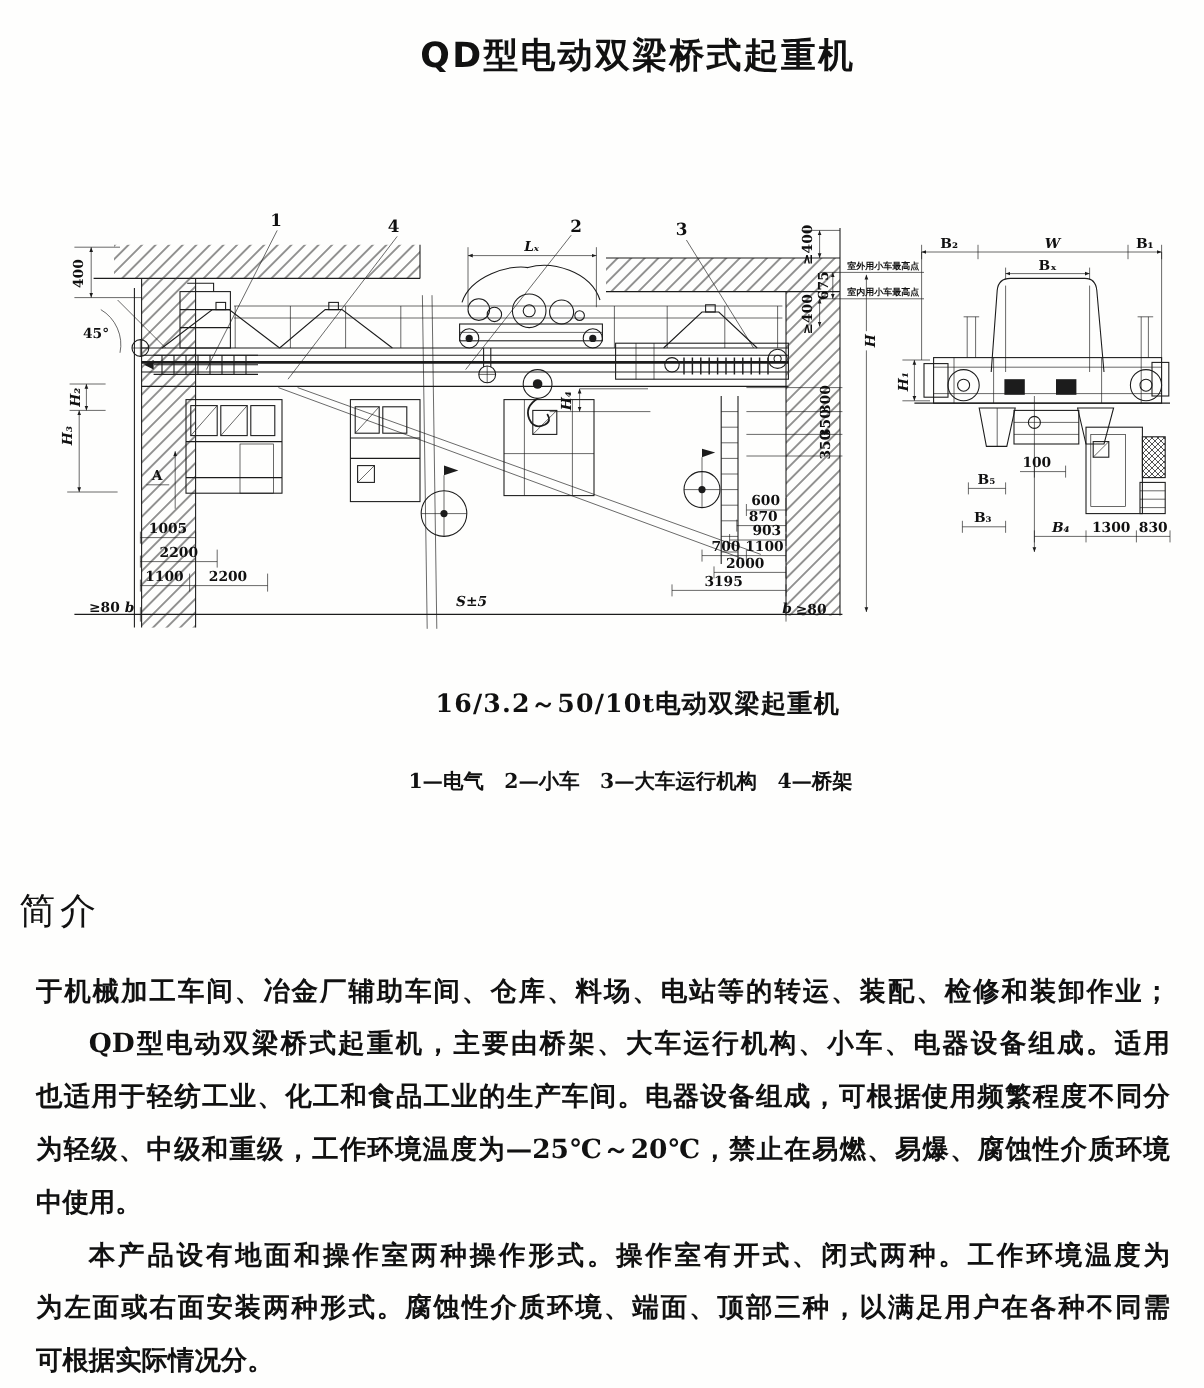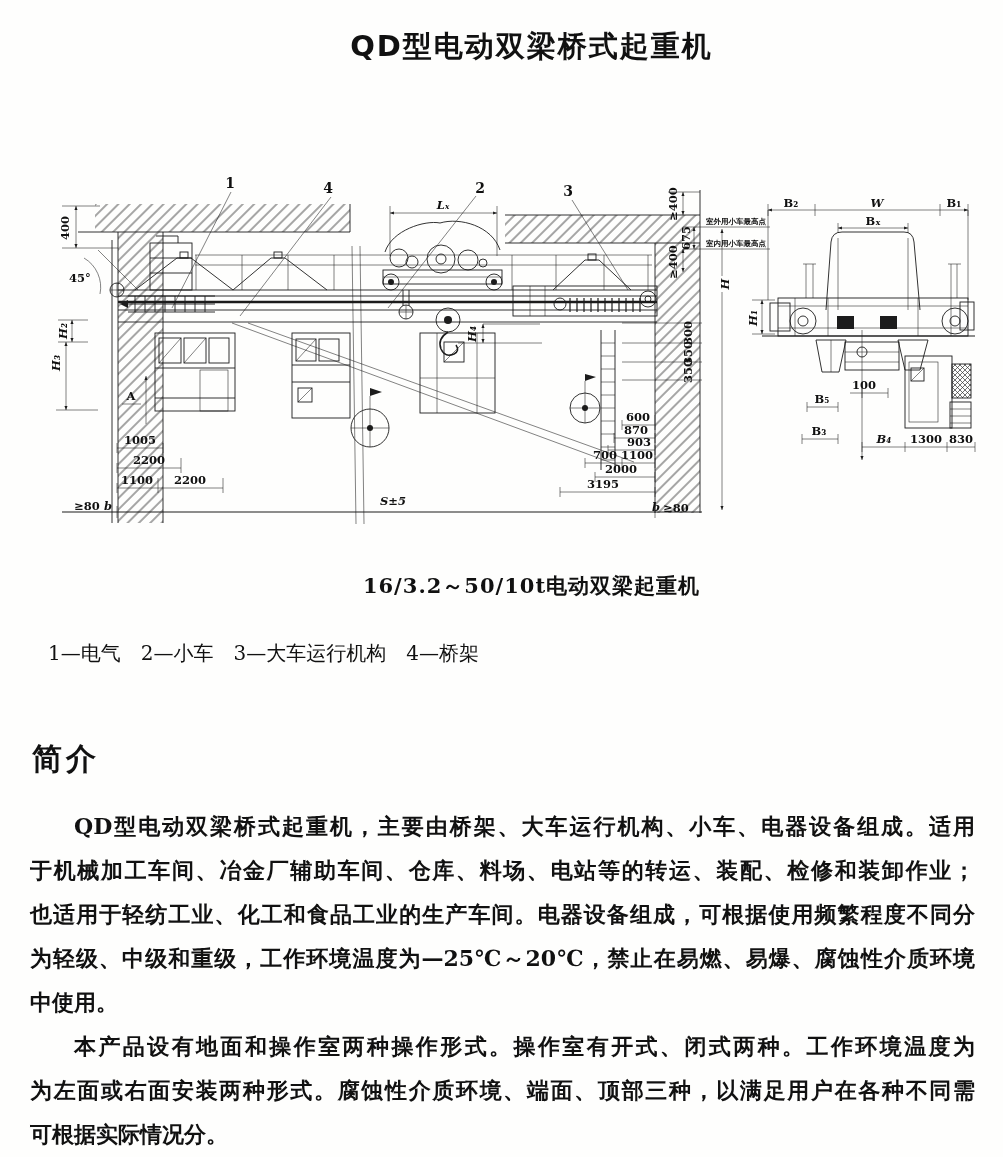--- a/index.html
+++ b/index.html
@@ -5,23 +5,23 @@
   html,body{margin:0;padding:0;}
   body{width:1003px;height:1157px;background:#fefefdff;position:relative;
        font-family:"DejaVu Serif",serif;color:#111;overflow:hidden;}
   .title{position:absolute;top:8px;left:0;width:1003px;box-sizing:border-box;padding-left:60px;
        text-align:center;font-family:"DejaVu Sans",sans-serif;font-weight:bold;
        font-size:29px;letter-spacing:2px;}
   .drawing{position:absolute;top:168px;left:0;}
   .caption{position:absolute;top:572px;left:0;width:1003px;box-sizing:border-box;padding-left:60px;
        text-align:center;font-weight:bold;font-size:21px;letter-spacing:1px;}
   .legend{position:absolute;top:640px;left:0;width:1003px;box-sizing:border-box;padding-left:48px;
-       text-align:left;font-weight:normal;font-size:20px;}
-  .section{position:absolute;top:714px;left:32px;font-family:"DejaVu Sans",sans-serif;
-       font-weight:bold;font-size:30px;letter-spacing:4px;}
+       text-align:center;font-weight:bold;font-size:17px;}
+  .section{position:absolute;top:714px;left:16px;font-family:"DejaVu Sans",sans-serif;
+       font-weight:normal;font-size:30px;letter-spacing:4px;}
   .bodytext{position:absolute;top:804px;left:30px;width:945px;font-size:22px;font-weight:bold;}
   .line{line-height:44px;text-align:justify;text-align-last:justify;}
   .line.indent{text-indent:44px;}
   .line.paraend{text-align-last:left;}
   
   .ln{stroke:#1c1c1c;stroke-width:0.9;fill:none;}
   .thin{stroke-width:0.55;}
   .thick{stroke-width:2.4;}
   .blk{fill:#1c1c1c;stroke:none;}
   .d{font:bold 11.5px "DejaVu Serif",serif;fill:#101010;text-anchor:middle;}
@@ -273,21 +273,21 @@
     <text class="d" x="926" y="443">1300</text>
     <text class="d" x="961" y="443">830</text>
   </g>
 </svg>
 
 <div class="caption">16/3.2～50/10t电动双梁起重机</div>
 <div class="legend">1—电气　2—小车　3—大车运行机构　4—桥架</div>
 <h2 class="section">简介</h2>
 
 <div class="bodytext">
+  <div class="line">于机械加工车间、冶金厂辅助车间、仓库、料场、电站等的转运、装配、检修和装卸作业；</div>
   <div class="line indent">QD型电动双梁桥式起重机，主要由桥架、大车运行机构、小车、电器设备组成。适用</div>
-  <div class="line">于机械加工车间、冶金厂辅助车间、仓库、料场、电站等的转运、装配、检修和装卸作业；</div>
   <div class="line">也适用于轻纺工业、化工和食品工业的生产车间。电器设备组成，可根据使用频繁程度不同分</div>
   <div class="line">为轻级、中级和重级，工作环境温度为—25℃～20℃，禁止在易燃、易爆、腐蚀性介质环境</div>
   <div class="line paraend">中使用。</div>
   <div class="line indent">本产品设有地面和操作室两种操作形式。操作室有开式、闭式两种。工作环境温度为</div>
   <div class="line">为左面或右面安装两种形式。腐蚀性介质环境、端面、顶部三种，以满足用户在各种不同需</div>
   <div class="line paraend">可根据实际情况分。</div>
 </div>
 
 </body></html>

